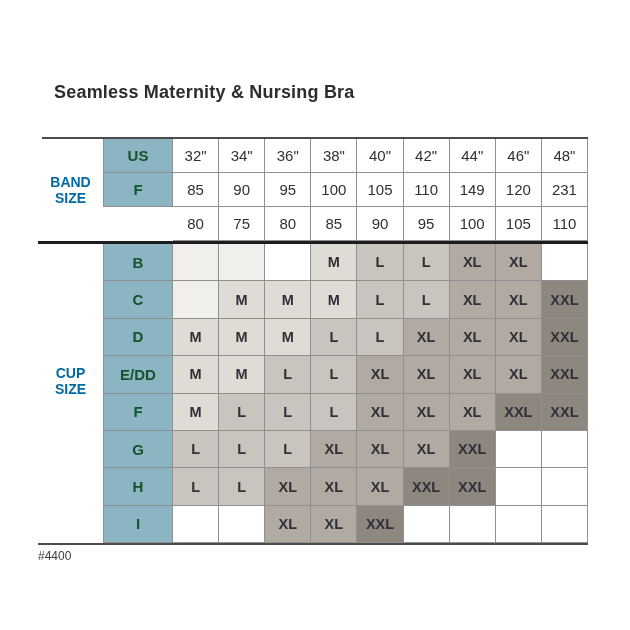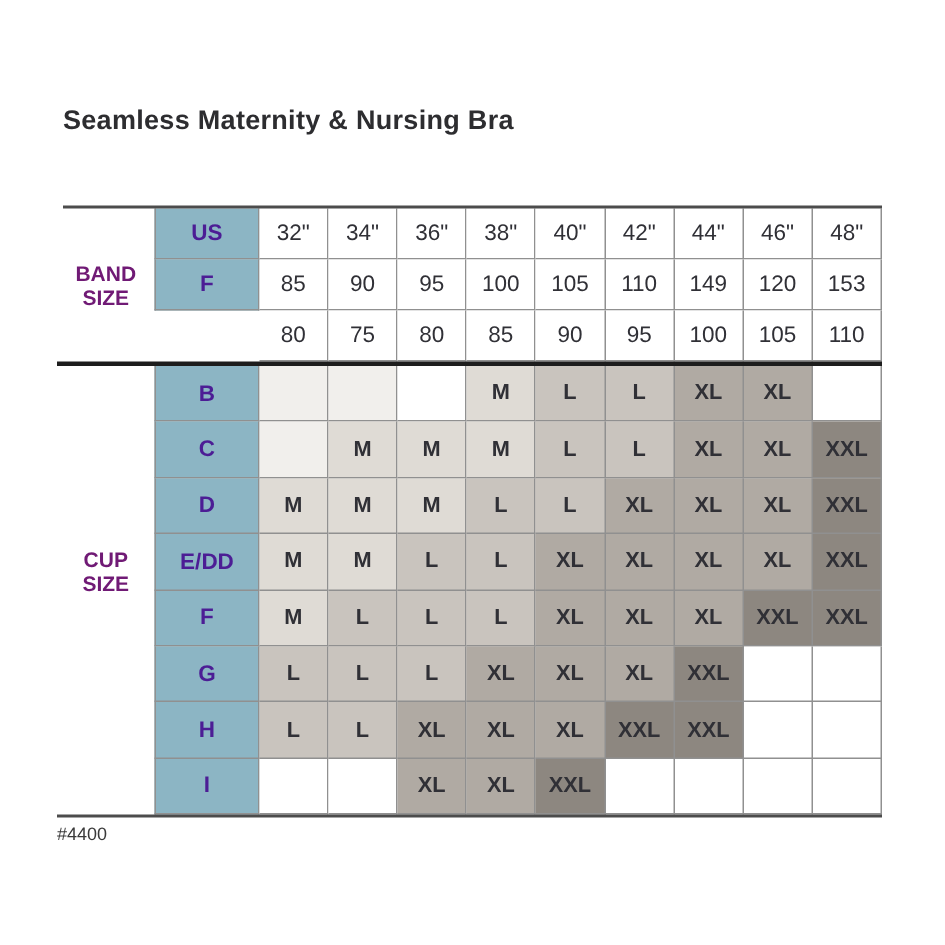--- a/index.html
+++ b/index.html
@@ -2,21 +2,21 @@
 <html style="--header-teal: #8cb5c4; --cell-shaded: #f1efec; --cell-m: #dfdbd5; --cell-l: #c9c4be; --cell-xl: #b0aaa3; --cell-xxl: #8d8780; --grid-line: #909090; --section-divider: #1d1d1d; --text: #303036;"><head>
 <meta charset="utf-8">
 <style>
   html, body { margin:0; padding:0; background:#ffffff; }
   .page {
     position:relative; width:630px; height:630px; background:#ffffff; overflow:hidden;
     font-family:"Liberation Sans", "DejaVu Sans", sans-serif;
     color:var(--text, #303036);
   }
   .title {
-    position:absolute; left:38px; top:64px; margin:4px;
+    position:absolute; left:38px; top:64px; margin:16px;
     font-size:18px; line-height:25px; font-weight:bold;
     color:#2d2d30; letter-spacing:0.2px;
   }
   .title span { display:block; }
   .size-table {
     position:absolute; left:38px; top:139px; width:550px;
     display:grid;
     grid-template-columns:65px 70px repeat(9, 1fr);
     grid-template-rows:34px 34px 34px 3px repeat(8, 37.4px);
     box-sizing:border-box;
@@ -32,27 +32,27 @@
   .cell {
     display:flex; align-items:center; justify-content:center;
     box-sizing:border-box; font-size:15px; color:var(--text);
     border-right:1px solid var(--grid-line);
     border-bottom:1px solid var(--grid-line);
     background:#ffffff;
   }
   .head-cell {
     background:var(--header-teal);
     border-left:1px solid var(--grid-line);
-    font-weight:600; color:#4c1d95;
+    font-weight:600; color:#14532d;
   }
   .band-value { font-weight:400; }
   .cup-value  { font-weight:600; font-size:14.5px; }
   .section-label {
     display:flex; flex-direction:column; align-items:center; justify-content:center;
-    font-weight:bold; font-size:14px; line-height:16px; color:#701a75;
+    font-weight:bold; font-size:14px; line-height:16px; color:#0369a1;
     background:#ffffff; text-align:center;
   }
   .cup-offset { padding-bottom:25px; box-sizing:border-box; }
   .divider { background:var(--section-divider); }
   .tone-blank  { background:#ffffff; }
   .tone-shaded { background:var(--cell-shaded); }
   .tone-m   { background:var(--cell-m); }
   .tone-l   { background:var(--cell-l); }
   .tone-xl  { background:var(--cell-xl); }
   .tone-xxl { background:var(--cell-xxl); }
@@ -86,21 +86,21 @@
       <div class="cell band-value" style="grid-area: 1 / 11;">48"</div>
       <div class="cell head-cell" style="grid-area: 2 / 2;">F</div>
       <div class="cell band-value" style="grid-area: 2 / 3;">85</div>
       <div class="cell band-value" style="grid-area: 2 / 4;">90</div>
       <div class="cell band-value" style="grid-area: 2 / 5;">95</div>
       <div class="cell band-value" style="grid-area: 2 / 6;">100</div>
       <div class="cell band-value" style="grid-area: 2 / 7;">105</div>
       <div class="cell band-value" style="grid-area: 2 / 8;">110</div>
       <div class="cell band-value" style="grid-area: 2 / 9;">149</div>
       <div class="cell band-value" style="grid-area: 2 / 10;">120</div>
-      <div class="cell band-value" style="grid-area: 2 / 11;">153</div>
+      <div class="cell band-value" style="grid-area: 2 / 11;">231</div>
       <div class="cell band-value" style="grid-area: 3 / 3;">80</div>
       <div class="cell band-value" style="grid-area: 3 / 4;">75</div>
       <div class="cell band-value" style="grid-area: 3 / 5;">80</div>
       <div class="cell band-value" style="grid-area: 3 / 6;">85</div>
       <div class="cell band-value" style="grid-area: 3 / 7;">90</div>
       <div class="cell band-value" style="grid-area: 3 / 8;">95</div>
       <div class="cell band-value" style="grid-area: 3 / 9;">100</div>
       <div class="cell band-value" style="grid-area: 3 / 10;">105</div>
       <div class="cell band-value" style="grid-area: 3 / 11;">110</div>
       <div class="divider" style="grid-area: 4 / 1 / auto / -1;"></div>

